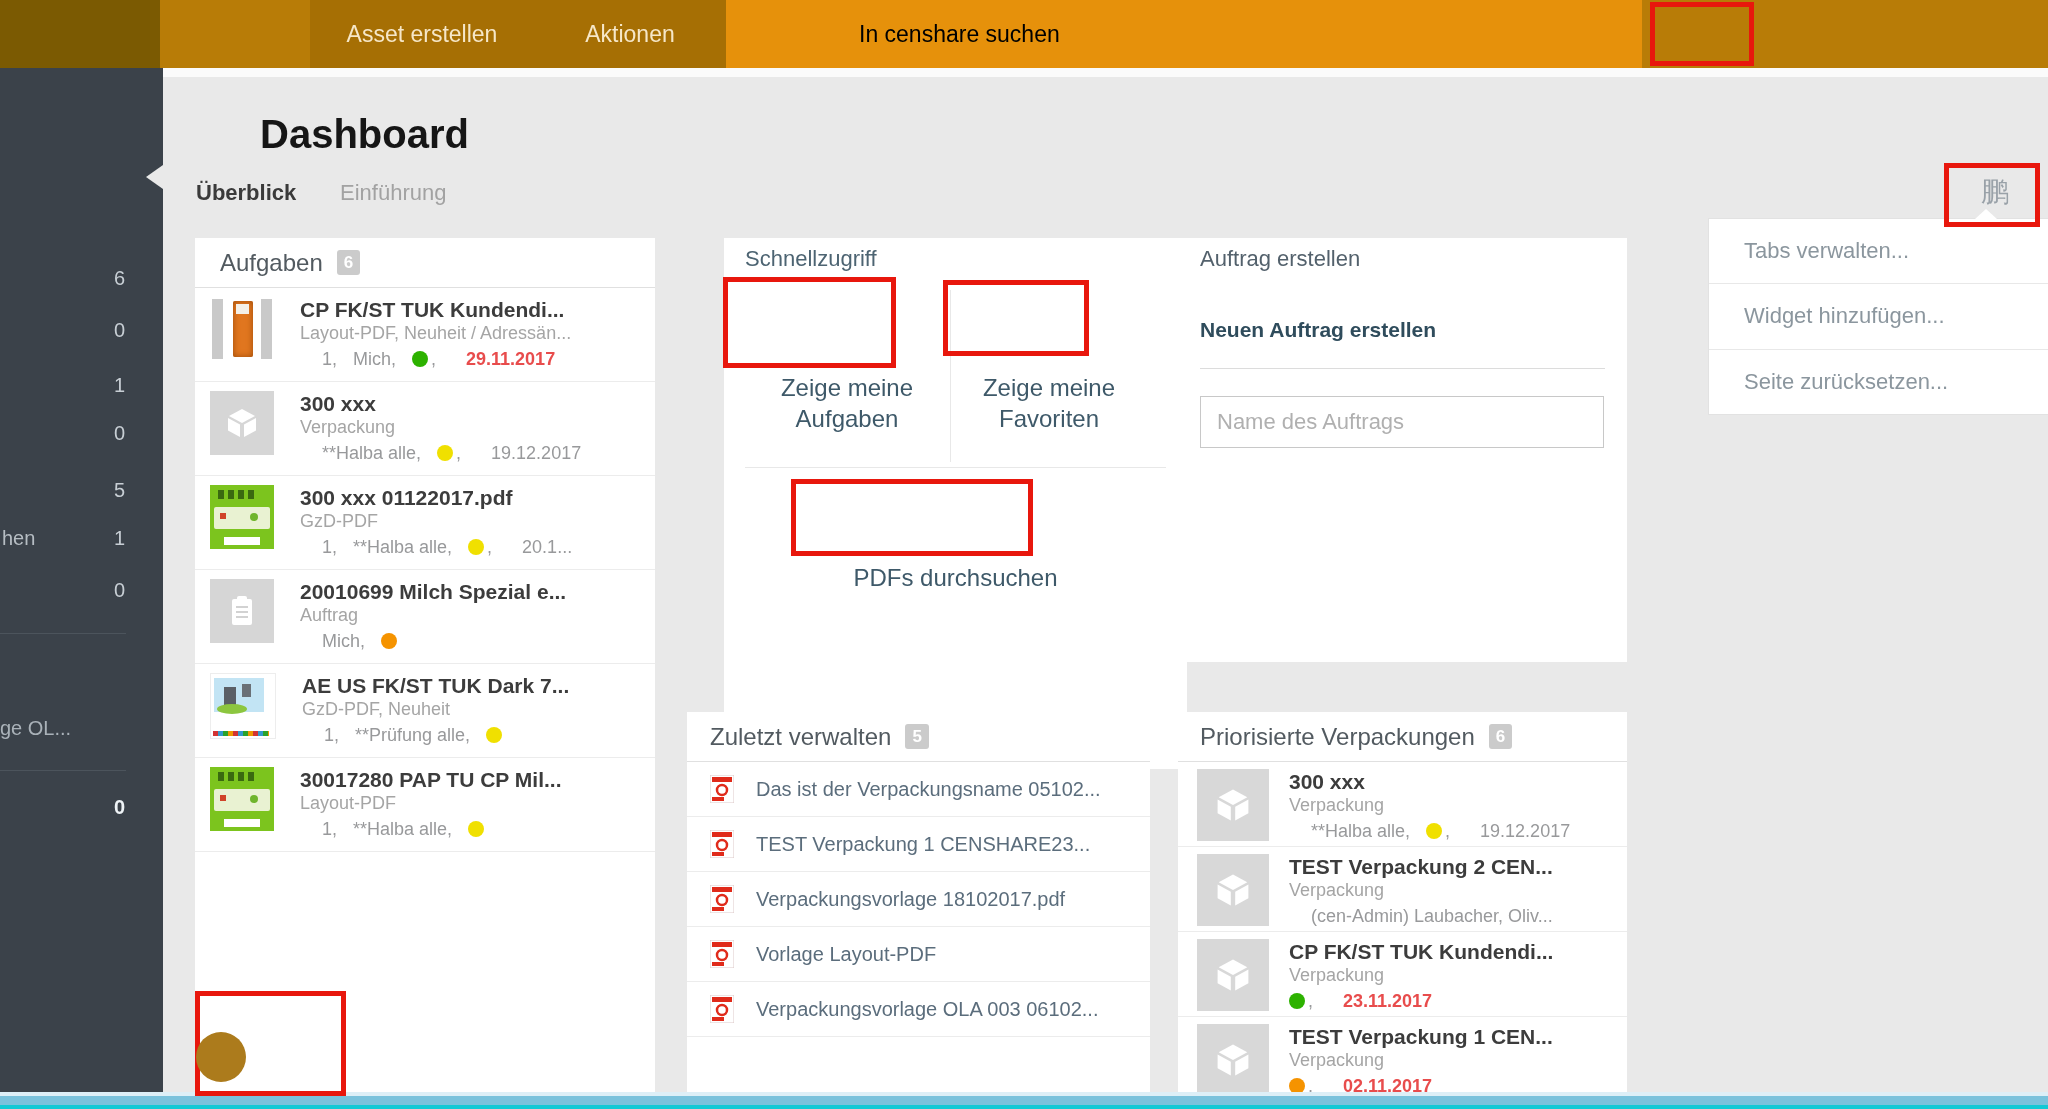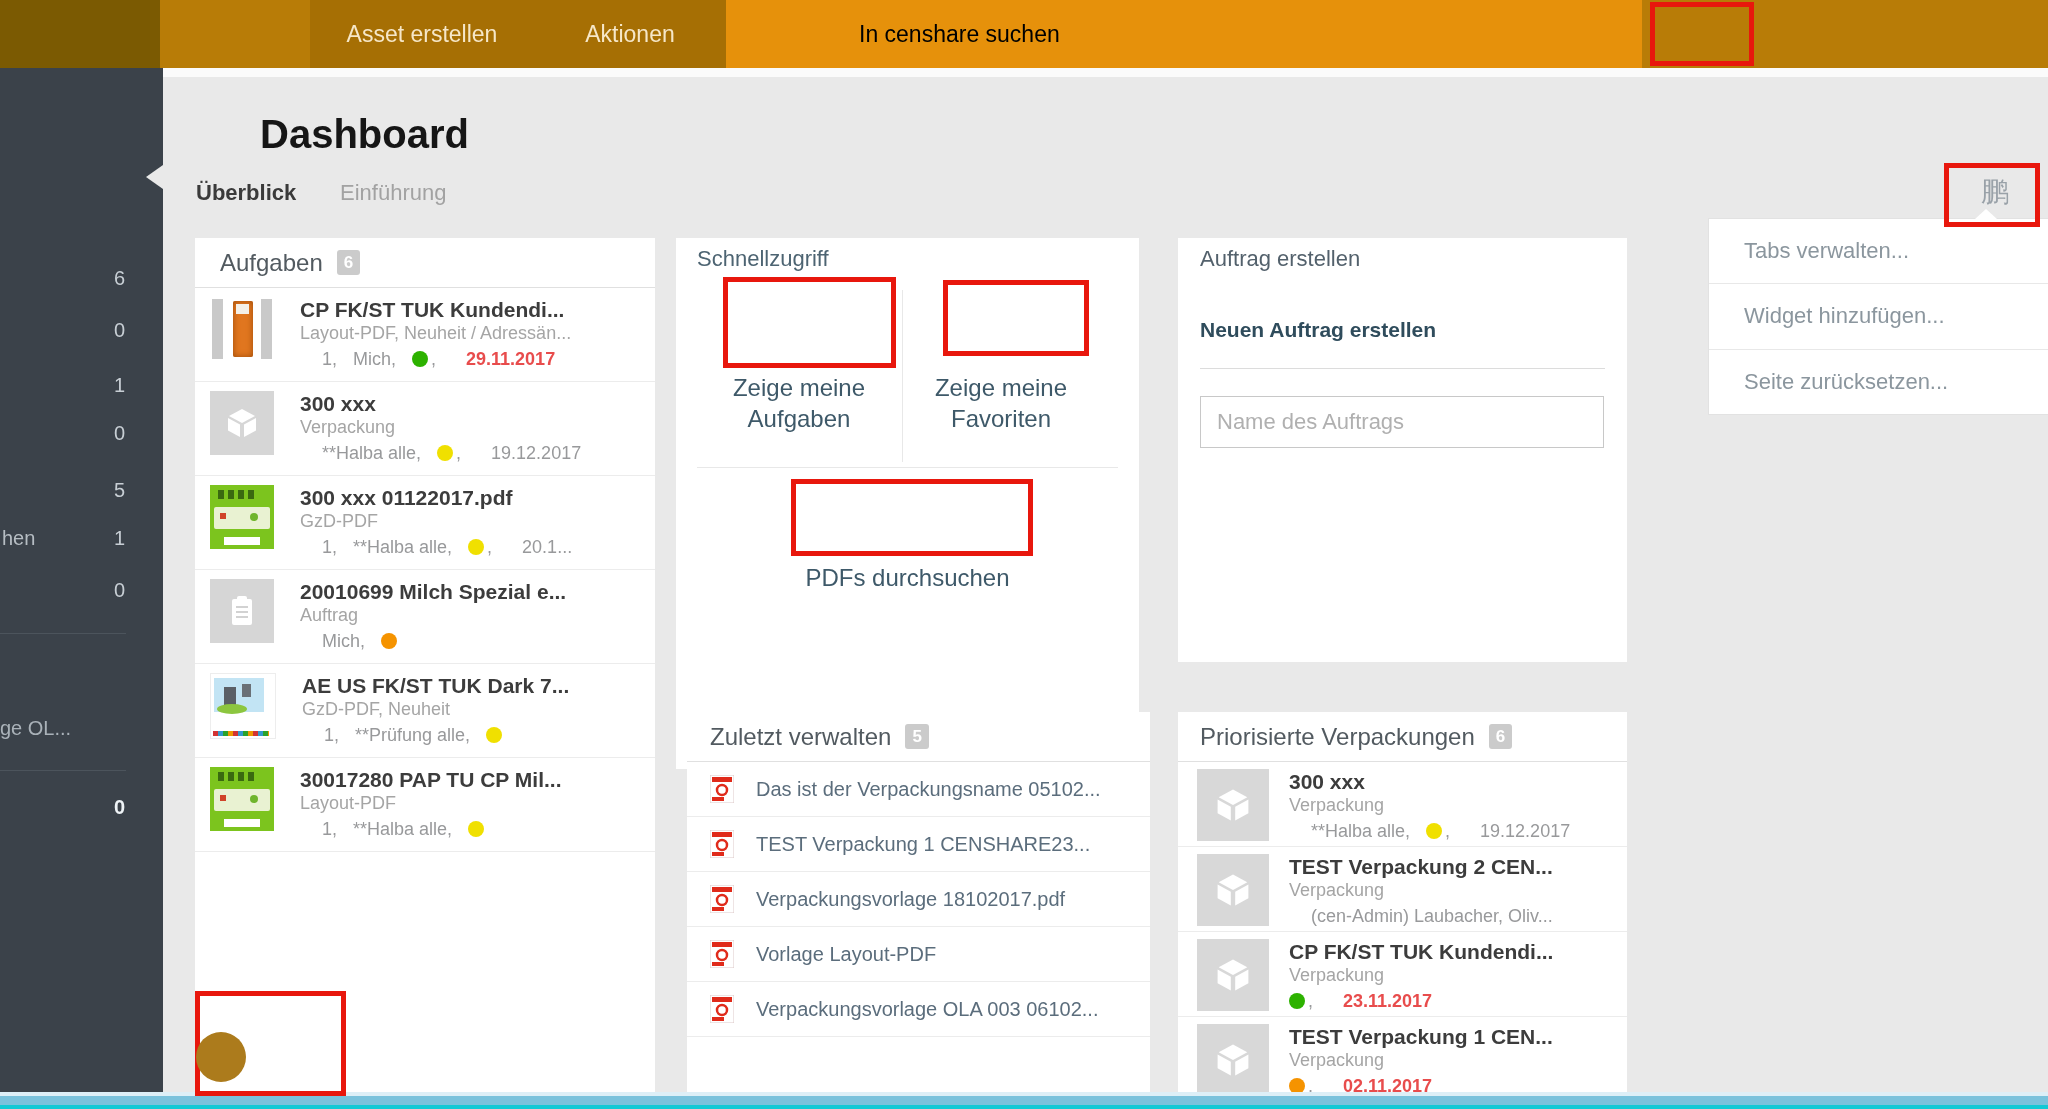--- a/index.html
+++ b/index.html
@@ -292,21 +292,21 @@
         <div class="a-sub">Layout-PDF</div>
         <div class="l3 ind">
           <span>1,</span>
           <span>**Halba alle,</span>
           <span class="dot yellow"></span>
         </div>
       </div>
     </div>
   </div>
 
-  <div class="card" style="left:676px;top:238px;width:463px;height:531px">
+  <div class="card" style="left:724px;top:238px;width:463px;height:531px">
     <div class="sz-title">Schnellzugriff</div>
     <div class="sz-vdiv"></div>
     <div class="sz-hdiv"></div>
     <div class="sz-label sz-label1">
       <div>Zeige meine</div>
       <div>Aufgaben</div>
     </div>
     <div class="sz-label sz-label2">
       <div>Zeige meine</div>
       <div>Favoriten</div>

